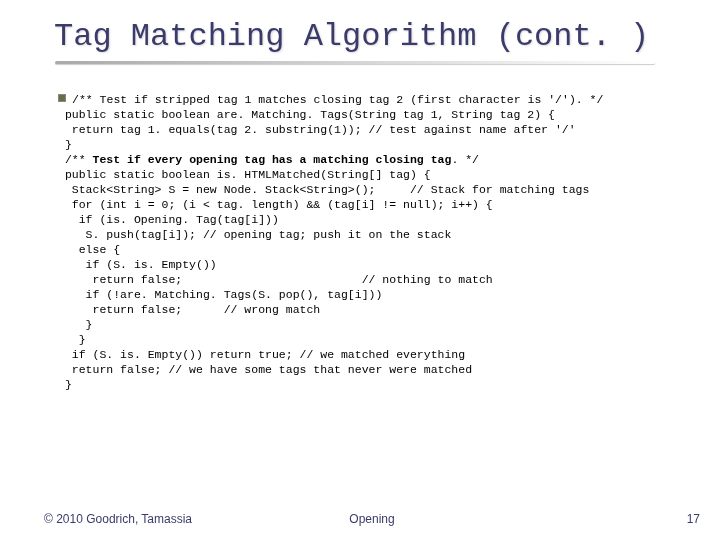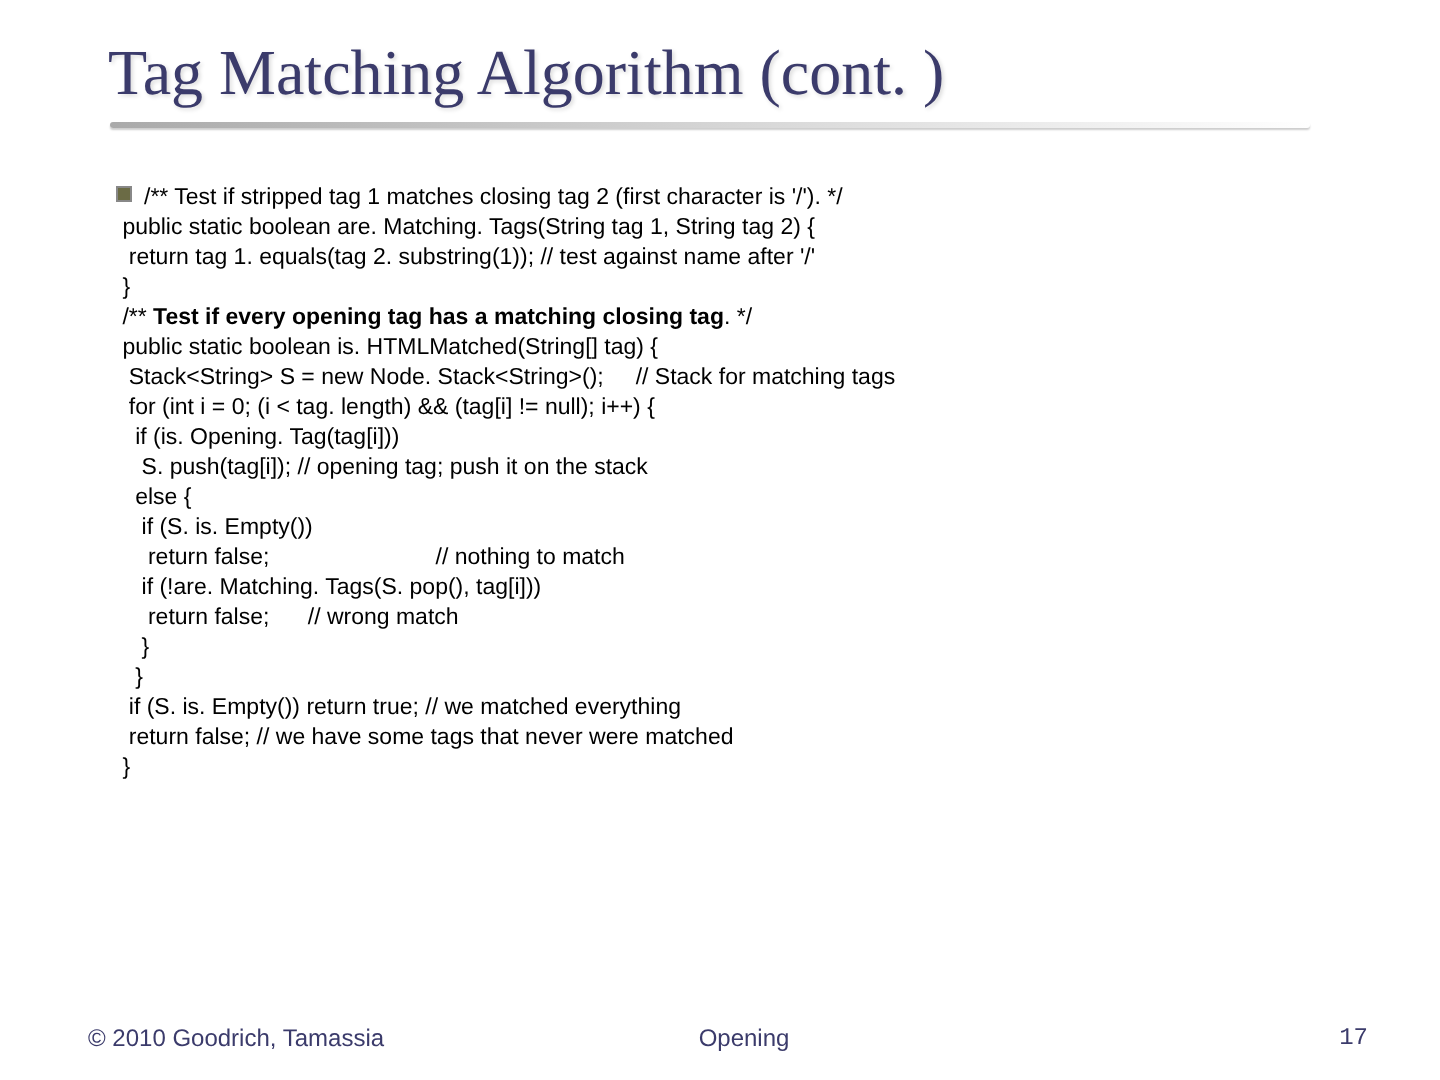--- a/index.html
+++ b/index.html
@@ -6,37 +6,37 @@
     margin: 0;
     padding: 0;
     width: 720px;
     height: 540px;
     background: #fff;
     font-family: Arial, Helvetica, sans-serif;
     position: relative;
     overflow: hidden;
   }
   .title {
-    font-family: Liberation Serif, serif;
+    font-family: Liberation Mono, monospace;
     font-size: 32px;
     color: #3b3b6b;
     padding: 18px 0 0 54px;
     text-shadow: 1px 1px 2px rgba(0,0,0,0.15);
   }
   .underline {
     margin: 6px 0 0 55px;
     width: 600px;
     height: 3px;
     background: linear-gradient(to right, #aaa, #ddd 60%, transparent);
     border-radius: 2px;
     box-shadow: 0 1px 1px rgba(0,0,0,0.2);
   }
   .code-block {
     margin: 28px 0 0 58px;
-    font-family: Liberation Sans, sans-serif;
+    font-family: Liberation Mono, monospace;
     font-size: 11.5px;
     line-height: 15px;
     color: #000;
     white-space: pre;
   }
   .dot {
     display:inline-block;
     width:6px; height:6px;
     background:#6b6b45;
     border:1px solid #888;
@@ -51,22 +51,21 @@
     font-size: 12px;
     color: #3b3b6b;
   }
   .footer .center {
     position:absolute;
     left:50%;
     transform:translateX(-50%);
   }
   .footer .right {
     position:absolute;
-    right:16px;
-    font-family:Liberation Mono, monospace;
+    right:0;
   }
 </style>
 </head>
 <body>
 
 <div class="title">Tag Matching Algorithm (cont. )</div>
 <div class="underline"></div>
 
 <div class="code-block"><span class="dot"></span><span>/** Test if stripped tag 1 matches closing tag 2 (first character is '/'). */</span>
 <span> public static boolean are. Matching. Tags(String tag 1, String tag 2) {</span>

